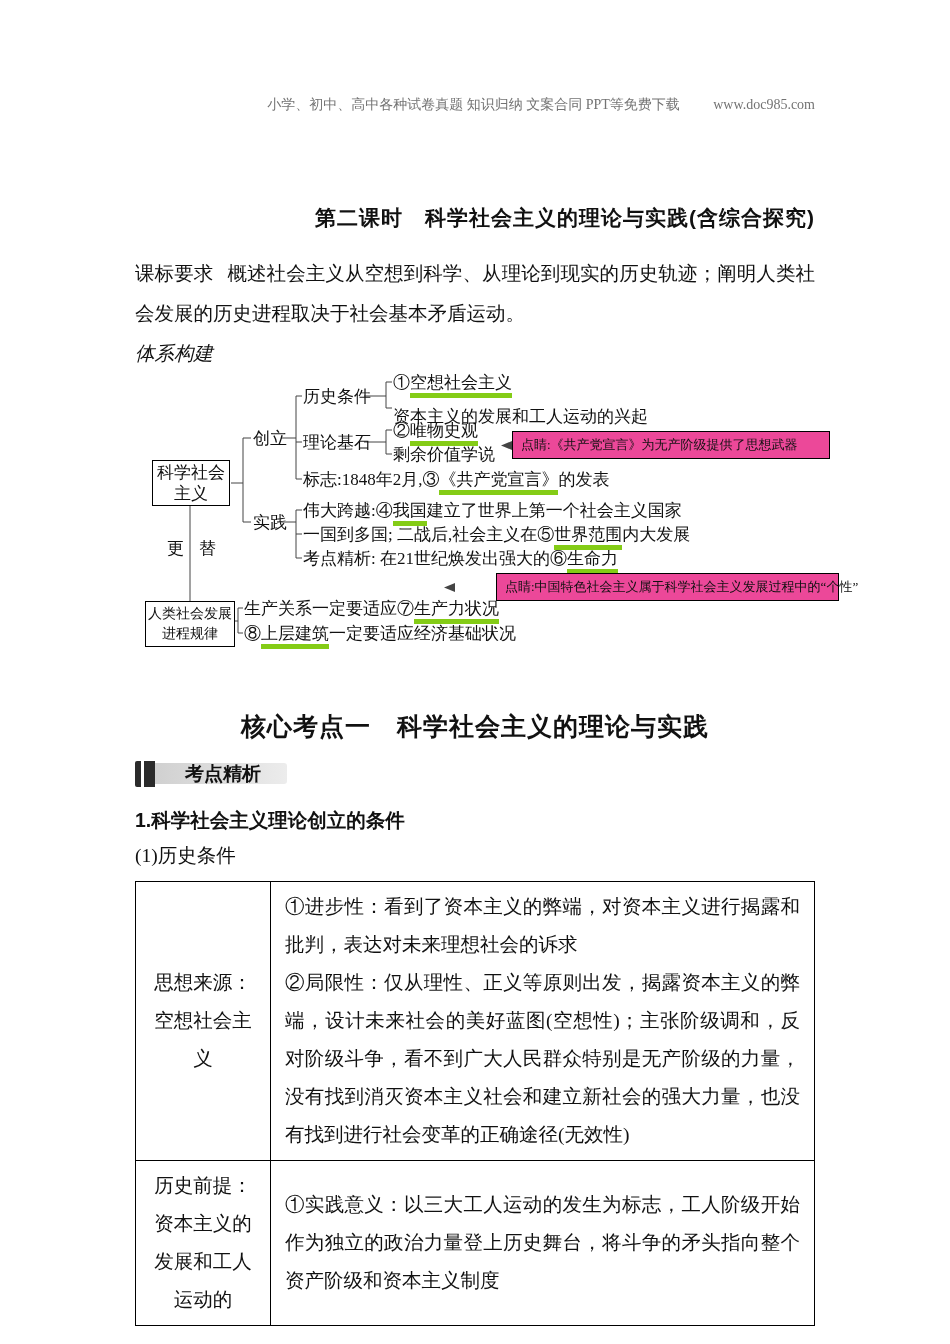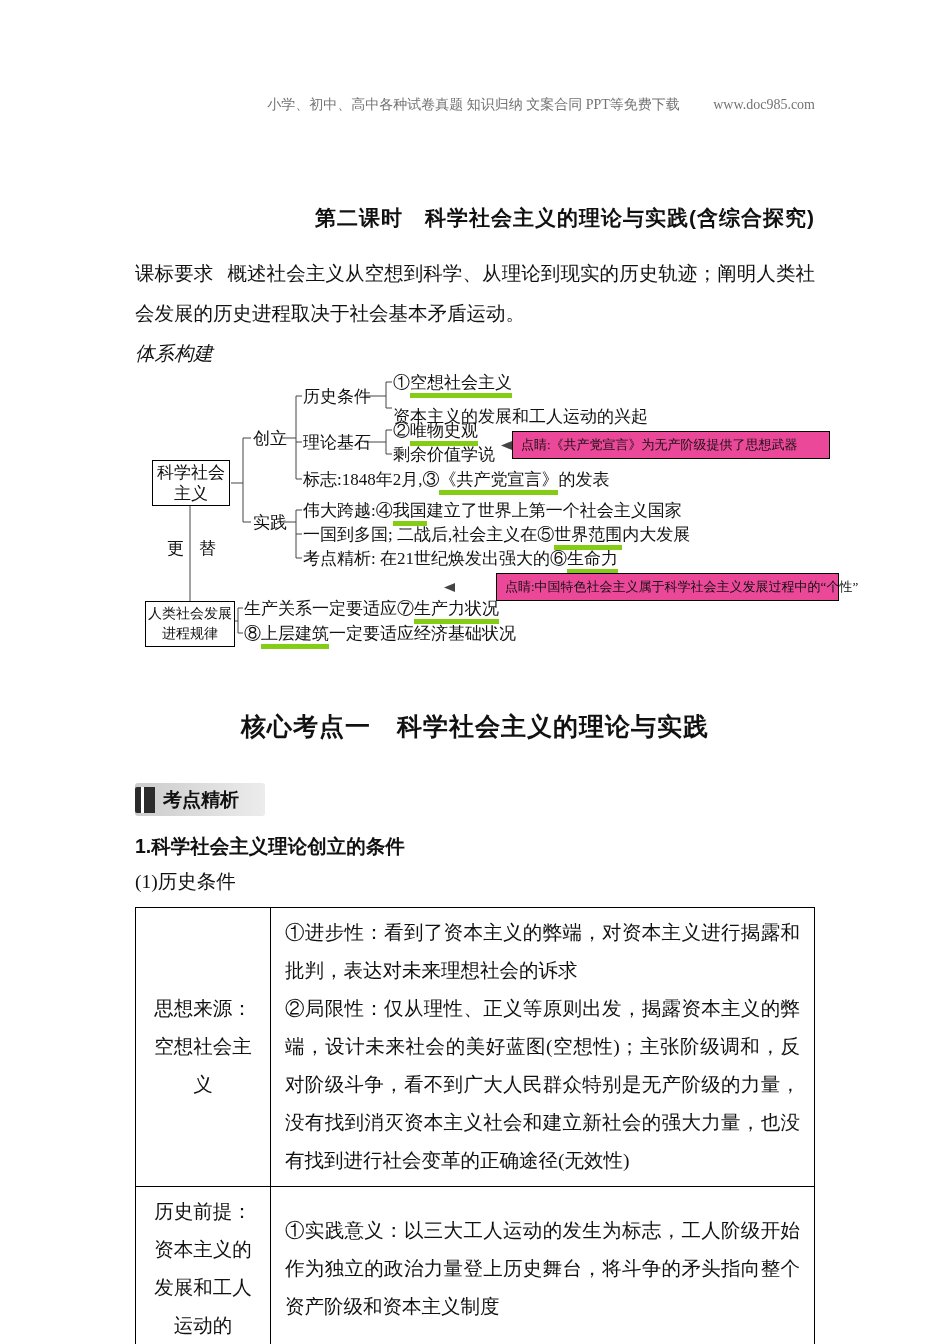--- a/index.html
+++ b/index.html
@@ -90,27 +90,28 @@
   .section-title {
     margin: 44px 0 0 0;
     text-align: center;
     font-size: 25px;
     font-weight: bold;
     font-family: "Liberation Sans", "DejaVu Sans", sans-serif;
     letter-spacing: 1px;
   }
   
   .marker-bar {
-    margin-top: 40px;
+    margin-top: 20px;
     display: inline-flex;
     align-items: center;
-    height: 33px;
+    height: 21px;
     background: linear-gradient(to right, #cccccc, #ececec);
     border-radius: 3px;
     padding-right: 26px;
+    gap: 22px;
   }
   .marker-icon {
     width: 20px;
     height: 26px;
     margin-right: 8px;
     border-radius: 2px 0 0 2px;
     background: linear-gradient(90deg, #2b2b2b 0 6px, #ffffff 6px 9px, #2b2b2b 9px 100%);
   }
   .marker-text {
     font-size: 19px;

